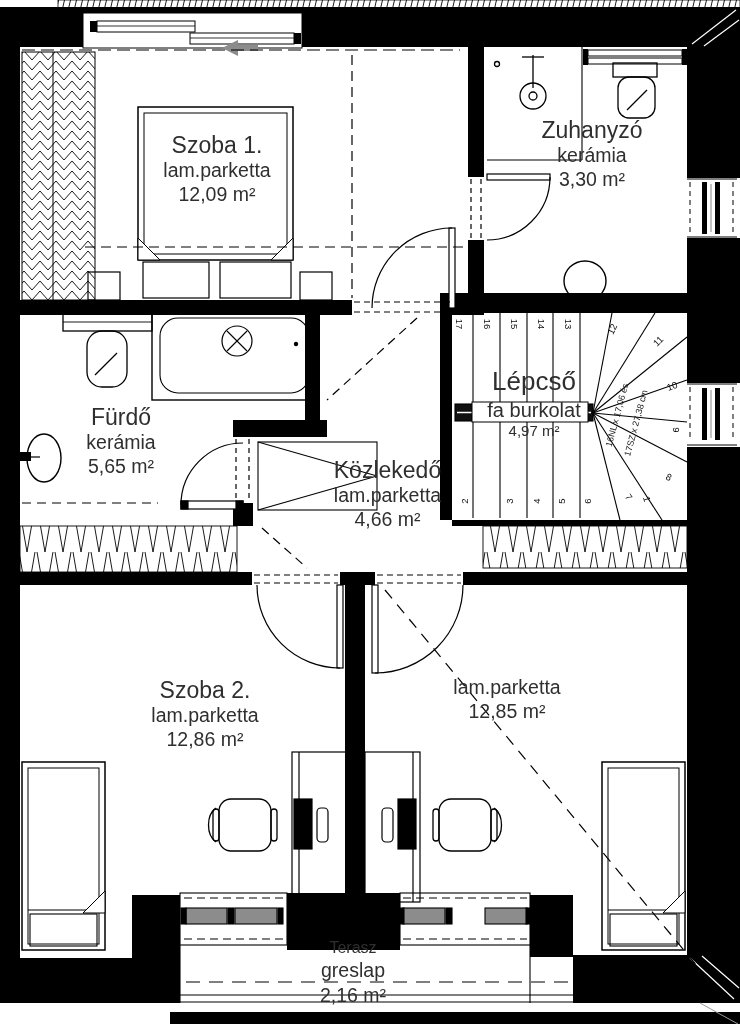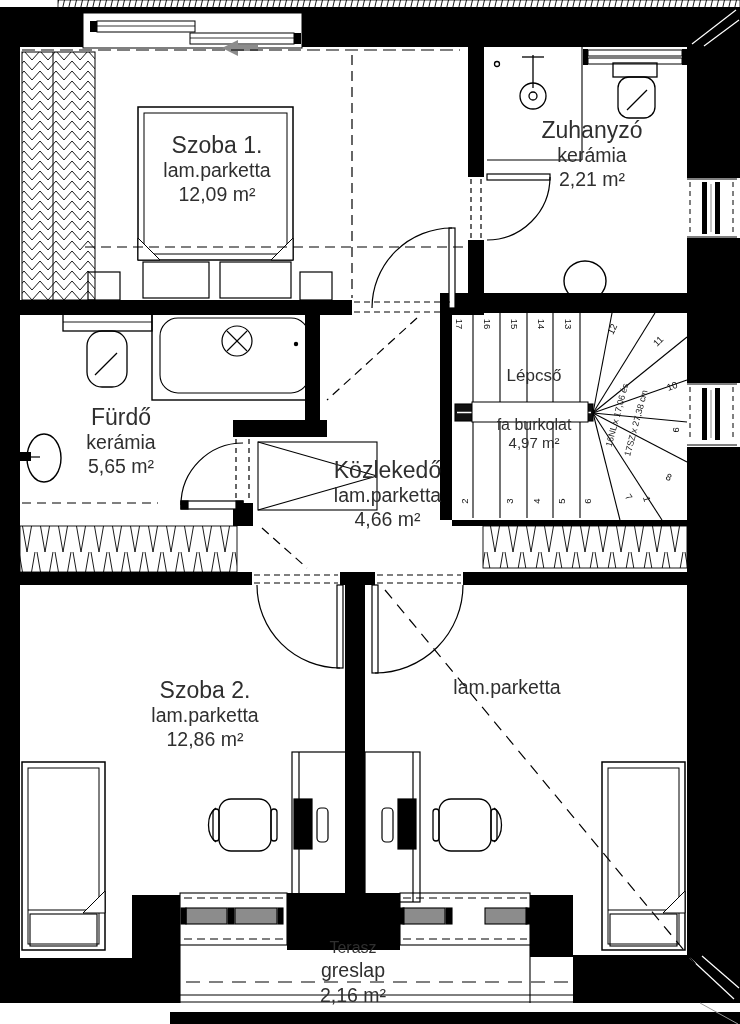--- a/index.html
+++ b/index.html
@@ -2,22 +2,22 @@
 <html><head>
 <meta charset="utf-8">
 <style>
   html,body{margin:0;padding:0;background:#fff;}
   .plan{position:relative;width:740px;height:1024px;background:#fff;overflow:hidden;
         font-family:"Liberation Sans",sans-serif;padding-left:11px;}
   .plan svg{position:absolute;left:0;top:0;}
   .room-label{position:absolute;text-align:center;color:#2f2f2f;line-height:1.22;z-index:5;}
   .rl-name{display:block;font-size:23px;}
   .rl-mat,.rl-area{display:block;font-size:19.5px;}
-  .lepcso .rl-name{font-size:17px;}
-  .lepcso .rl-mat{font-size:16px;margin-top:28px;}
+  .lepcso .rl-name{font-size:26px;}
+  .lepcso .rl-mat{font-size:20px;}
   .lepcso .rl-area{font-size:15px;}
   .terasz{line-height:1.28;}
   .terasz .rl-name{font-size:16px;}
   .stair-num{position:absolute;font-size:9.5px;color:#111;z-index:6;white-space:nowrap;}
   .stair-note{position:absolute;font-size:9px;color:#222;z-index:6;white-space:nowrap;}
 </style>
 </head>
 <body>
 
 <div class="plan">
@@ -327,21 +327,21 @@
 
 <div class="room-label" style="left:110px;top:131px;width:214px;">
   <span class="rl-name">Szoba 1.</span>
   <span class="rl-mat">lam.parketta</span>
   <span class="rl-area">12,09 m²</span>
 </div>
 
 <div class="room-label" style="left:497px;top:116px;width:190px;">
   <span class="rl-name">Zuhanyzó</span>
   <span class="rl-mat">kerámia</span>
-  <span class="rl-area">2,21 m²</span>
+  <span class="rl-area">3,30 m²</span>
 </div>
 
 <div class="room-label" style="left:35px;top:403px;width:172px;">
   <span class="rl-name">Fürdő</span>
   <span class="rl-mat">kerámia</span>
   <span class="rl-area">5,65 m²</span>
 </div>
 
 <div class="room-label lepcso" style="left:474px;top:366px;width:120px;">
   <span class="rl-name">Lépcső</span>
@@ -356,20 +356,21 @@
 </div>
 
 <div class="room-label" style="left:110px;top:676px;width:190px;">
   <span class="rl-name">Szoba 2.</span>
   <span class="rl-mat">lam.parketta</span>
   <span class="rl-area">12,86 m²</span>
 </div>
 
 <div class="room-label" style="left:412px;top:676px;width:190px;">
   <span class="rl-mat">lam.parketta</span>
+  <span class="rl-area">12,85 m²</span>
 </div>
 
 <div class="room-label terasz" style="left:272px;top:938px;width:162px;">
   <span class="rl-name">Terasz</span>
   <span class="rl-mat">greslap</span>
   <span class="rl-area">2,16 m²</span>
 </div>
 
 <span class="stair-num" style="left:459px;top:324px;transform:translate(-50%,-50%) rotate(90deg);">17</span>
 <span class="stair-num" style="left:487px;top:324px;transform:translate(-50%,-50%) rotate(90deg);">16</span>

